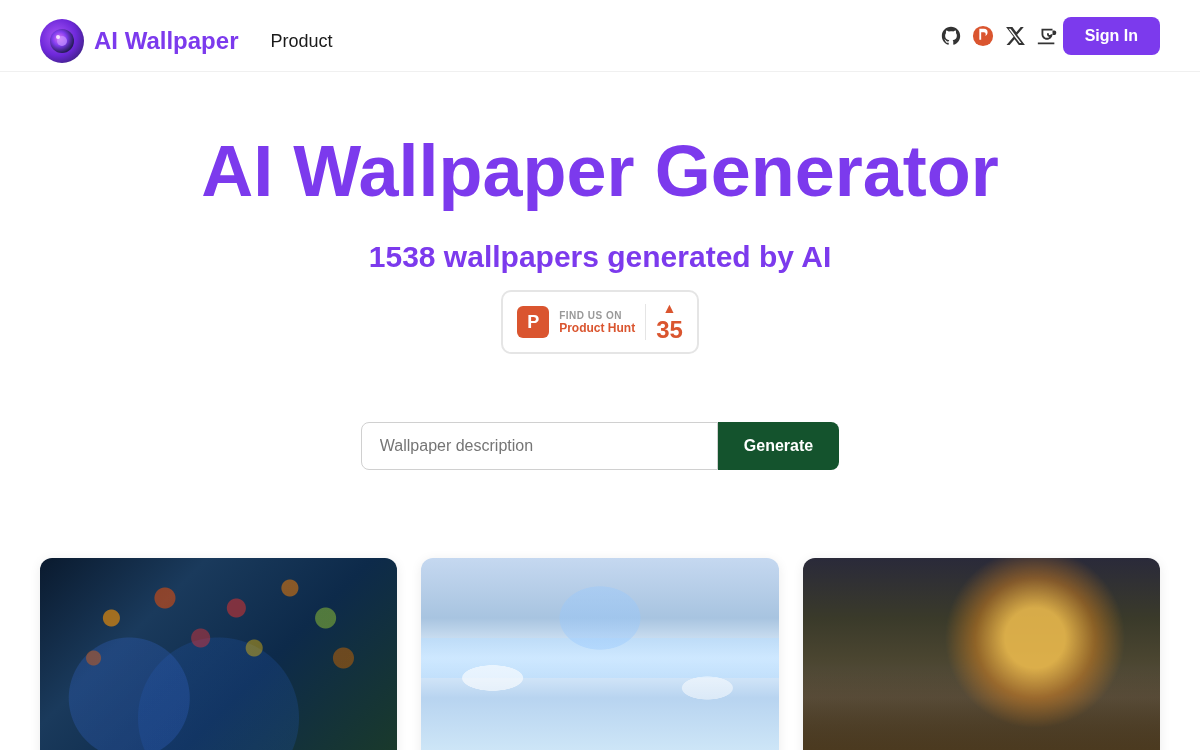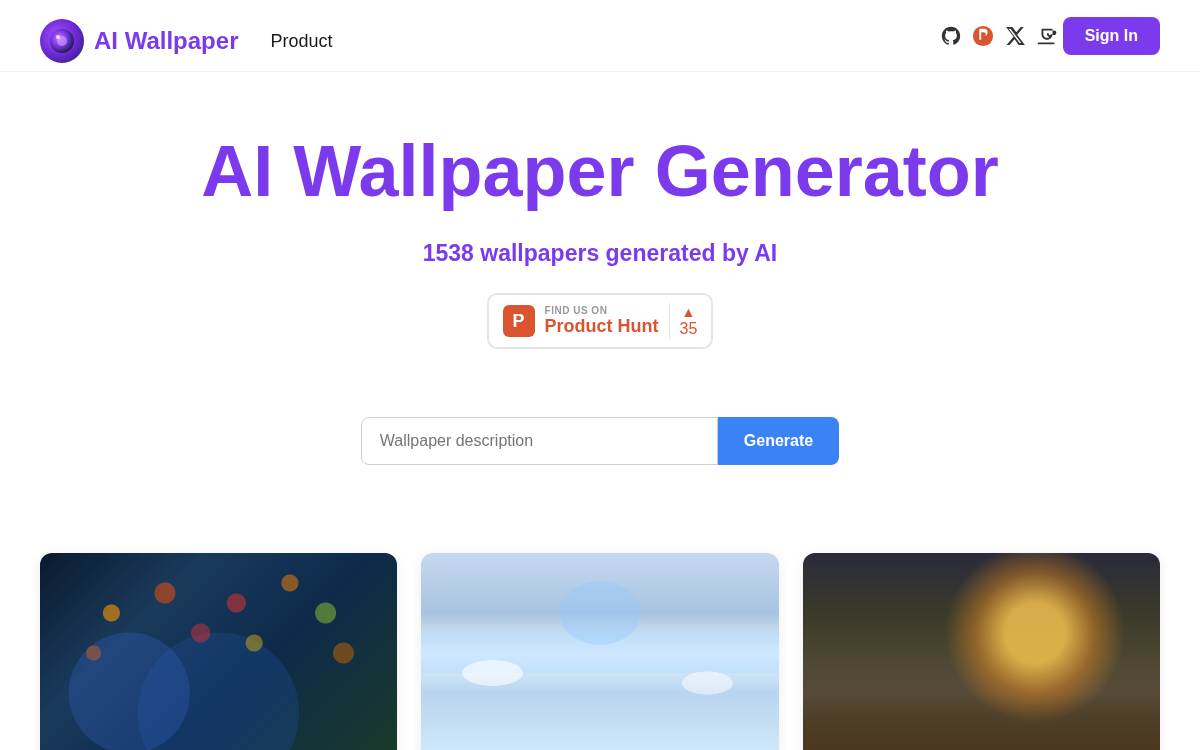--- a/index.html
+++ b/index.html
@@ -88,23 +88,23 @@
       padding: 60px 40px 40px;
     }
     .hero-title {
       font-size: 72px;
       font-weight: 800;
       color: #7c3aed;
       line-height: 1.1;
       margin-bottom: 29px;
     }
     .hero-sub {
-      font-size: 23px;
+      font-size: 30px;
       color: #555;
-      margin-bottom: 26px;
+      margin-bottom: 16px;
     }
     .hero-sub span {
       color: #7c3aed;
       font-weight: 700;
     }
 
     
     .ph-badge {
       display: inline-flex;
       align-items: center;
@@ -134,60 +134,60 @@
       text-align: left;
     }
     .ph-find {
       font-size: 10px;
       font-weight: 600;
       color: #999;
       letter-spacing: 0.5px;
       text-transform: uppercase;
     }
     .ph-name {
-      font-size: 18px;
+      font-size: 12px;
       font-weight: 800;
       color: #da552f;
     }
     .ph-divider {
       width: 1px;
       height: 36px;
       background: #e5e5e5;
     }
     .ph-score {
       display: flex;
       flex-direction: column;
       align-items: center;
       color: #da552f;
     }
     .ph-arrow {
       font-size: 14px;
     }
     .ph-num {
-      font-size: 16px;
-      font-weight: 400;
+      font-size: 24px;
+      font-weight: 700;
     }
 
     
     .search-wrap {
       display: flex;
       justify-content: center;
       margin-bottom: 48px;
     }
     .search-input {
       width: 357px;
       padding: 14px 18px;
       font-size: 16px;
       border: 1.5px solid #d0d0d0;
       border-radius: 8px 0 0 8px;
       outline: none;
       color: #aaa;
     }
     .generate-btn {
-      background: #3b82f6;
+      background: #14532d;
       color: white;
       border: none;
       padding: 14px 26px;
       font-size: 16px;
       font-weight: 600;
       border-radius: 0 8px 8px 0;
       cursor: pointer;
     }
 
     

